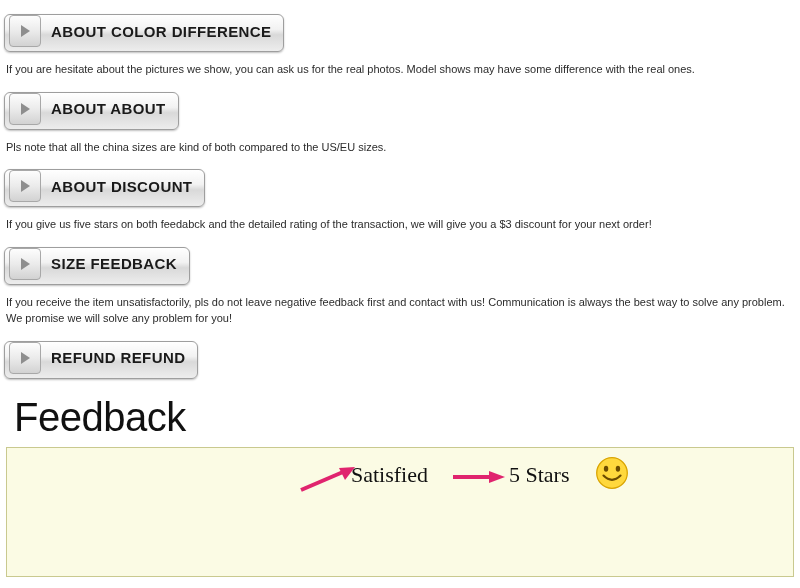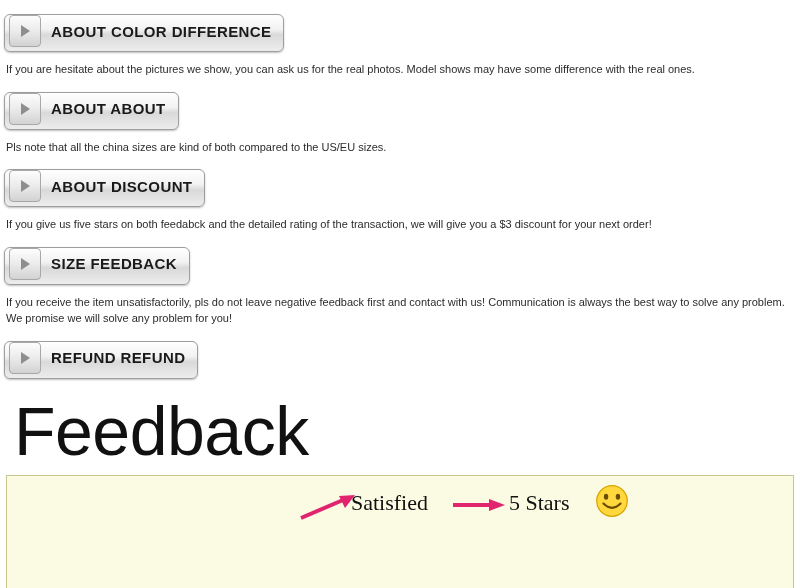--- a/index.html
+++ b/index.html
@@ -76,21 +76,21 @@
   .block-tight { margin-bottom: 10px; }
 
   .content {
     padding: 14px 4px 0 4px;
   }
 
   
   .feedback-title {
     font-family: "Liberation Sans", sans-serif;
     font-weight: normal;
-    font-size: 68px;
+    font-size: 40px;
     line-height: 1;
     color: #111;
     margin: 18px 0 10px 14px;
     letter-spacing: -0.5px;
   }
 
   
   .feedback-panel {
     position: relative;
     margin: 0 6px 0 6px;

